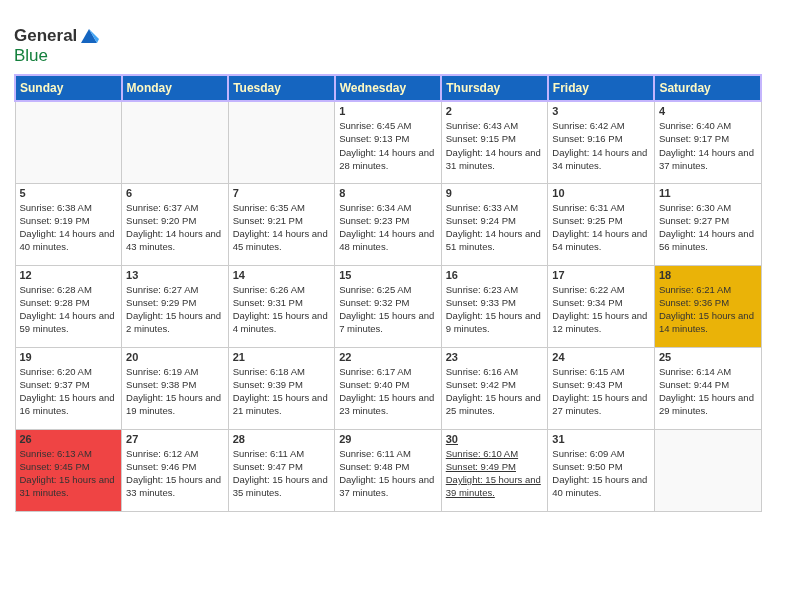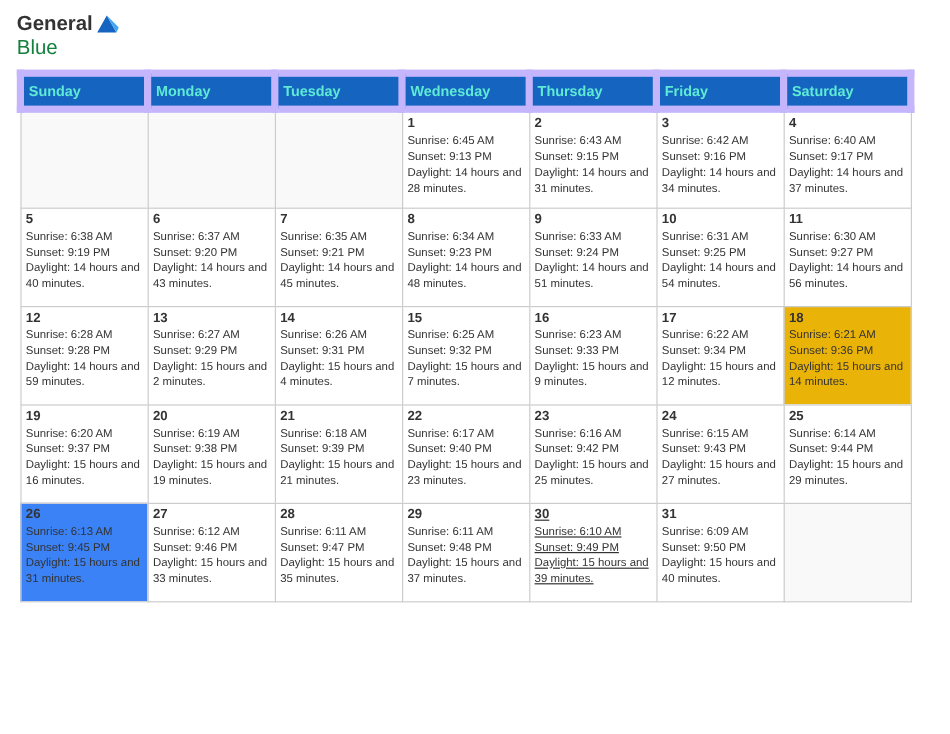--- a/index.html
+++ b/index.html
@@ -5,21 +5,21 @@
     * { margin: 0; padding: 0; box-sizing: border-box; }
     body {
       font-family: Arial, sans-serif;
       background: #fff;
       width: 792px;
       height: 612px;
       overflow: hidden;
     }
     .container {
       width: 776px;
-      padding: 10px 14px;
+      padding: 26px 14px;
     }
     .header {
       display: flex;
       justify-content: space-between;
       align-items: flex-start;
       margin-bottom: 8px;
     }
     .logo {
       display: flex;
       align-items: center;
@@ -36,26 +36,26 @@
       font-size: 14px;
       color: #555;
     }
     table {
       width: 100%;
       border-collapse: collapse;
       table-layout: fixed;
     }
     th {
       background-color: #1565c0;
-      color: #5eead4;
+      color: #fef9c3;
       font-size: 12px;
       font-weight: bold;
       padding: 5px 4px;
       text-align: left;
-      border: 6px solid #c4b5fd;
+      border: 2px solid #c4b5fd;
     }
     td {
       border: 1px solid #ccc;
       vertical-align: top;
       padding: 3px 4px;
       font-size: 9.5px;
       color: #333;
       height: 82px;
       background: #fff;
     }
@@ -313,21 +313,21 @@
           <td>
         <span class="day-num">25</span>
         <div class="day-info">
           <span>Sunrise: 6:14 AM</span><br>
           <span>Sunset: 9:44 PM</span><br>
           <span>Daylight: 15 hours and 29 minutes.</span>
         </div>
       </td>
         </tr>
         <tr>
-          <td style="background: #3b82f6;">
+          <td style="background: #ef4444;">
         <span class="day-num">26</span>
         <div class="day-info">
           <span>Sunrise: 6:13 AM</span><br>
           <span>Sunset: 9:45 PM</span><br>
           <span>Daylight: 15 hours and 31 minutes.</span>
         </div>
       </td>
           <td style="background: rgb(255, 255, 255);">
         <span class="day-num">27</span>
         <div class="day-info">

